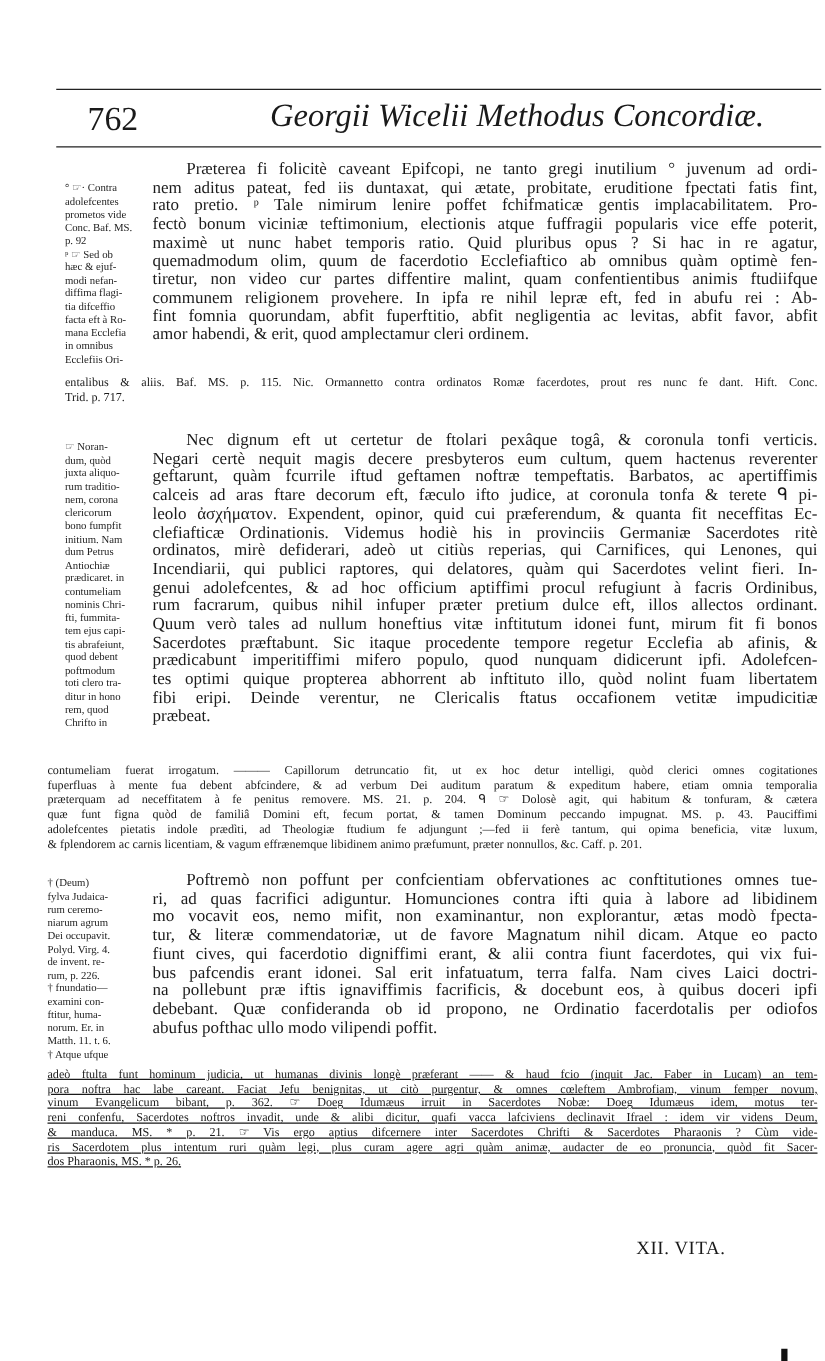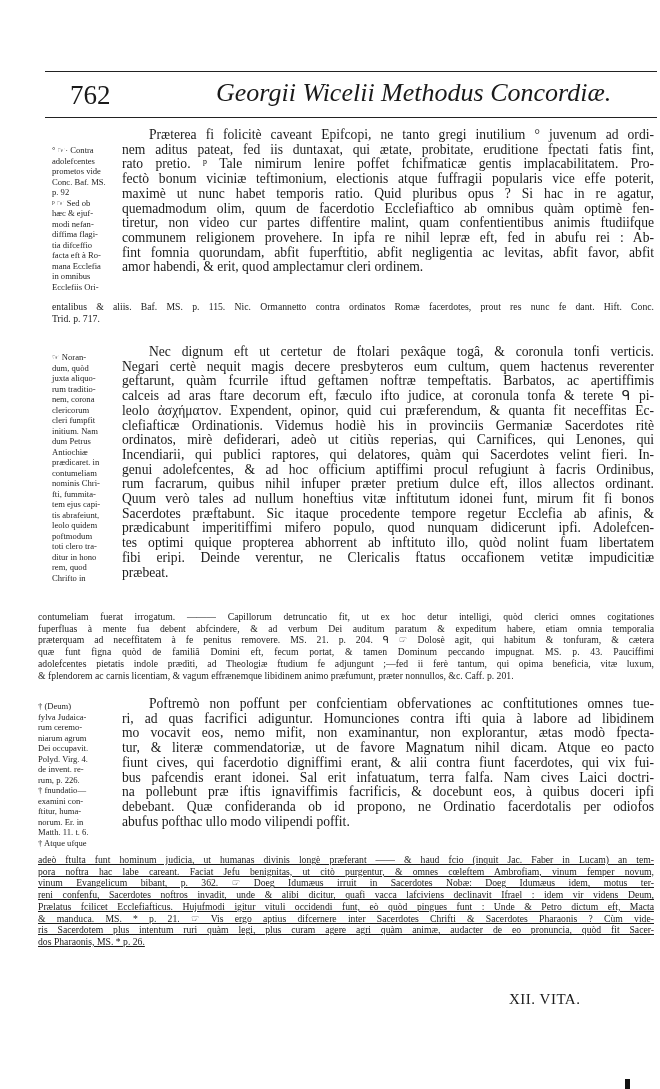--- a/index.html
+++ b/index.html
@@ -63,31 +63,31 @@
     <div class="last">Trid. p. 717.</div>
   </div>
 
 <div class="margin" style="top:352px;">
     <div>☞ Noran-</div>
     <div>dum, quòd</div>
     <div>juxta aliquo-</div>
     <div>rum traditio-</div>
     <div>nem, corona</div>
     <div>clericorum</div>
-    <div>cleri fumpfit</div>
+    <div>bono fumpfit</div>
     <div>initium. Nam</div>
     <div>dum Petrus</div>
     <div>Antiochiæ</div>
     <div>prædicaret. in</div>
     <div>contumeliam</div>
     <div>nominis Chri-</div>
     <div>fti, fummita-</div>
     <div>tem ejus capi-</div>
     <div>tis abrafeiunt,</div>
-    <div>leolo quidem</div>
+    <div>quod debent</div>
     <div>poftmodum</div>
     <div>toti clero tra-</div>
     <div>ditur in hono</div>
     <div>rem, quod</div>
     <div class="last">Chrifto in</div>
   </div>
 <div class="main" style="top:345px;">
     <div class="indent">Nec dignum eft ut certetur de ftolari pexâque togâ, &amp; coronula tonfi verticis.</div>
     <div>Negari certè nequit magis decere presbyteros eum cultum, quem hactenus reverenter</div>
     <div>geftarunt, quàm fcurrile iftud geftamen noftræ tempeftatis.  Barbatos, ac apertiffimis</div>
@@ -139,20 +139,19 @@
     <div>bus pafcendis erant idonei.  Sal erit infatuatum, terra falfa.  Nam cives Laici doctri-</div>
     <div>na pollebunt præ iftis ignaviffimis facrificis, &amp; docebunt eos, à quibus doceri ipfi</div>
     <div>debebant.  Quæ confideranda ob id propono, ne Ordinatio facerdotalis per odiofos</div>
     <div class="last">abufus pofthac ullo modo vilipendi poffit.</div>
   </div>
 <div class="note" style="top:854px; left:38px; width:616px;text-decoration:underline;">
     <div>adeò ftulta funt hominum judicia, ut humanas divinis longè præferant —— &amp; haud fcio (inquit Jac. Faber in Lucam) an tem-</div>
     <div>pora noftra hac labe careant.   Faciat Jefu benignitas, ut citò purgentur, &amp; omnes cœleftem Ambrofiam, vinum femper novum,</div>
     <div>vinum Evangelicum bibant, p. 362.         ☞  Doeg Idumæus irruit in Sacerdotes Nobæ: Doeg Idumæus idem, motus ter-</div>
     <div>reni confenfu, Sacerdotes noftros invadit, unde &amp; alibi dicitur, quafi vacca lafciviens declinavit Ifrael : idem vir videns Deum,</div>
-    <div>Prælatus fcilicet Ecclefiafticus.  Hujufmodi igitur vituli occidendi funt, eò quòd pingues funt : Unde &amp; Petro dictum eft, Macta</div>
     <div>&amp; manduca.  MS. * p. 21.          ☞  Vis ergo aptius difcernere inter Sacerdotes Chrifti &amp; Sacerdotes Pharaonis ? Cùm vide-</div>
     <div>ris Sacerdotem plus intentum ruri quàm legi, plus curam agere agri quàm animæ, audacter de eo pronuncia, quòd fit Sacer-</div>
     <div class="last">dos Pharaonis, MS. * p. 26.</div>
   </div>
 
 <div class="catch">XII. VITA.</div>
 <div class="speck"></div>
 
 </body></html>

